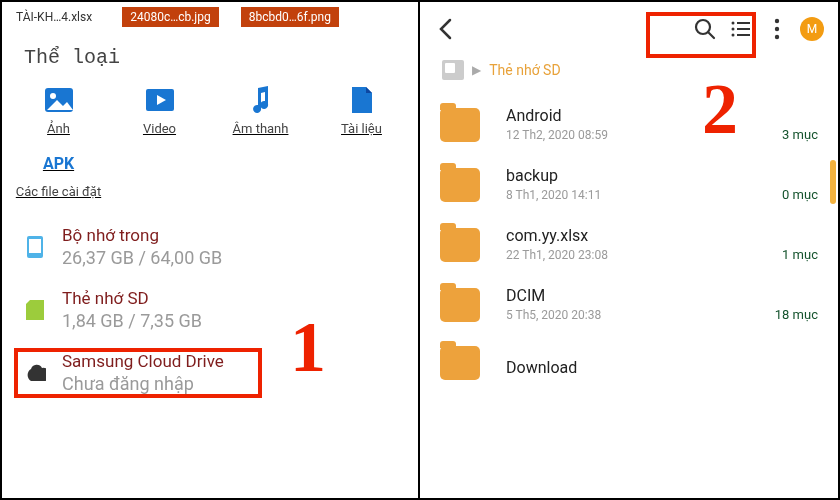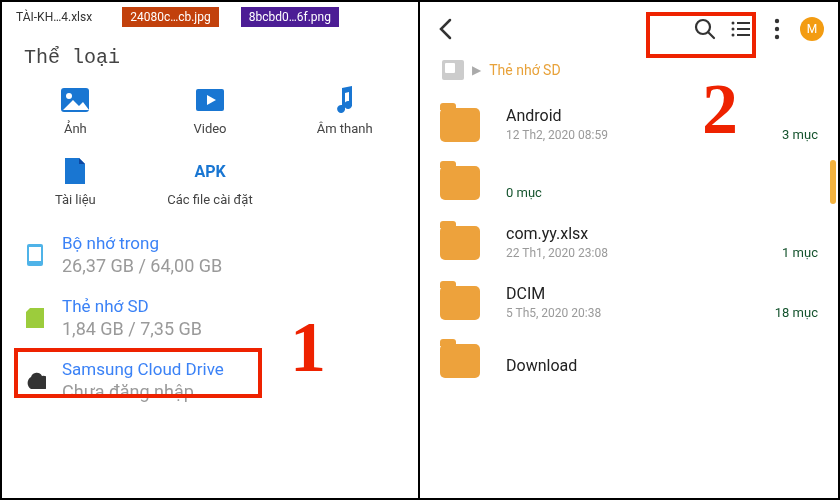--- a/index.html
+++ b/index.html
@@ -6,32 +6,32 @@
   body { background: #fff; width: 840px; height: 500px; position: relative; }
   .wrap { display: flex; width: 100%; height: 100%; border: 2px solid #000; }
   .pane { height: 100%; background: #fff; position: relative; overflow: hidden; }
   .pane-left { width: 50%; border-right: 2px solid #000; }
   .pane-right { width: 50%; }
 
   
   .tabs { display: flex; gap: 22px; padding: 4px 6px 0 6px; font-size: 12px; height: 26px; align-items: center; }
   .tab { padding: 3px 8px; background: #fff; color: #333; white-space: nowrap; }
   .tab.dark { background: #c2410c; color: #fff; }
-  .tab.dark2 { background: #4c1d95; color: #fff; }
+  .tab.dark2 { background: #c2410c; color: #fff; }
   .section-title { font-size: 20px; color: #444; padding: 18px 22px 6px 22px; font-family: Liberation Mono, monospace; }
-  .cat-grid { display: grid; grid-template-columns: repeat(3,1fr); row-gap: 20px; padding: 10px 6px 16px 6px; }
+  .cat-grid { display: grid; grid-template-columns: repeat(4,1fr); row-gap: 12px; padding: 10px 6px 16px 6px; text-decoration: underline; }
   .cat { display: flex; flex-direction: column; align-items: center; gap: 6px; }
   .cat-icon { width: 30px; height: 30px; display: flex; align-items: center; justify-content: center; }
   .cat-label { font-size: 13px; color: #444; }
   .apk-text { color: #1976d2; font-weight: 700; font-size: 16px; }
 
   .storage { padding: 0 14px; }
   .storage-row { display: flex; align-items: center; gap: 16px; padding: 10px 8px; }
   .storage-icon { width: 22px; height: 22px; display: flex; align-items: center; justify-content: center; }
-  .storage-text .name { font-size: 17px; color: #3b82f6; }
+  .storage-text .name { font-size: 17px; color: #7f1d1d; }
   .storage-text .sub { font-size: 18px; color: #9a9a9a; margin-top: 2px; }
   .redbox1 { position: absolute; border: 4px solid #e20; background: transparent; pointer-events: none; }
 
   
   .topbar { display: flex; align-items: center; padding: 10px 14px 6px 18px; gap: 10px; height: 50px; }
   .back { font-size: 22px; color: #333; }
   .spacer { flex: 1; }
   .top-icon { width: 26px; height: 26px; display: flex; align-items: center; justify-content: center; color: #333; }
   .avatar { width: 24px; height: 24px; border-radius: 50%; background: #f39c12; color: #fff; font-size: 12px; display:flex; align-items:center; justify-content:center; }
 
@@ -199,20 +199,24 @@
       <div class="frow">
         <div class="ficon"></div>
         <div class="ftxt">
           <div class="fname">Android</div>
           <div class="fsub">12 Th2, 2020 08:59</div>
         </div>
         <div class="fcount">3 mục</div>
       </div>
       <div class="frow">
         <div class="ficon"></div>
+        <div class="ftxt">
+          <div class="fname">backup</div>
+          <div class="fsub">8 Th1, 2020 14:11</div>
+        </div>
         <div class="fcount">0 mục</div>
       </div>
       <div class="frow">
         <div class="ficon"></div>
         <div class="ftxt">
           <div class="fname">com.yy.xlsx</div>
           <div class="fsub">22 Th1, 2020 23:08</div>
         </div>
         <div class="fcount">1 mục</div>
       </div>

